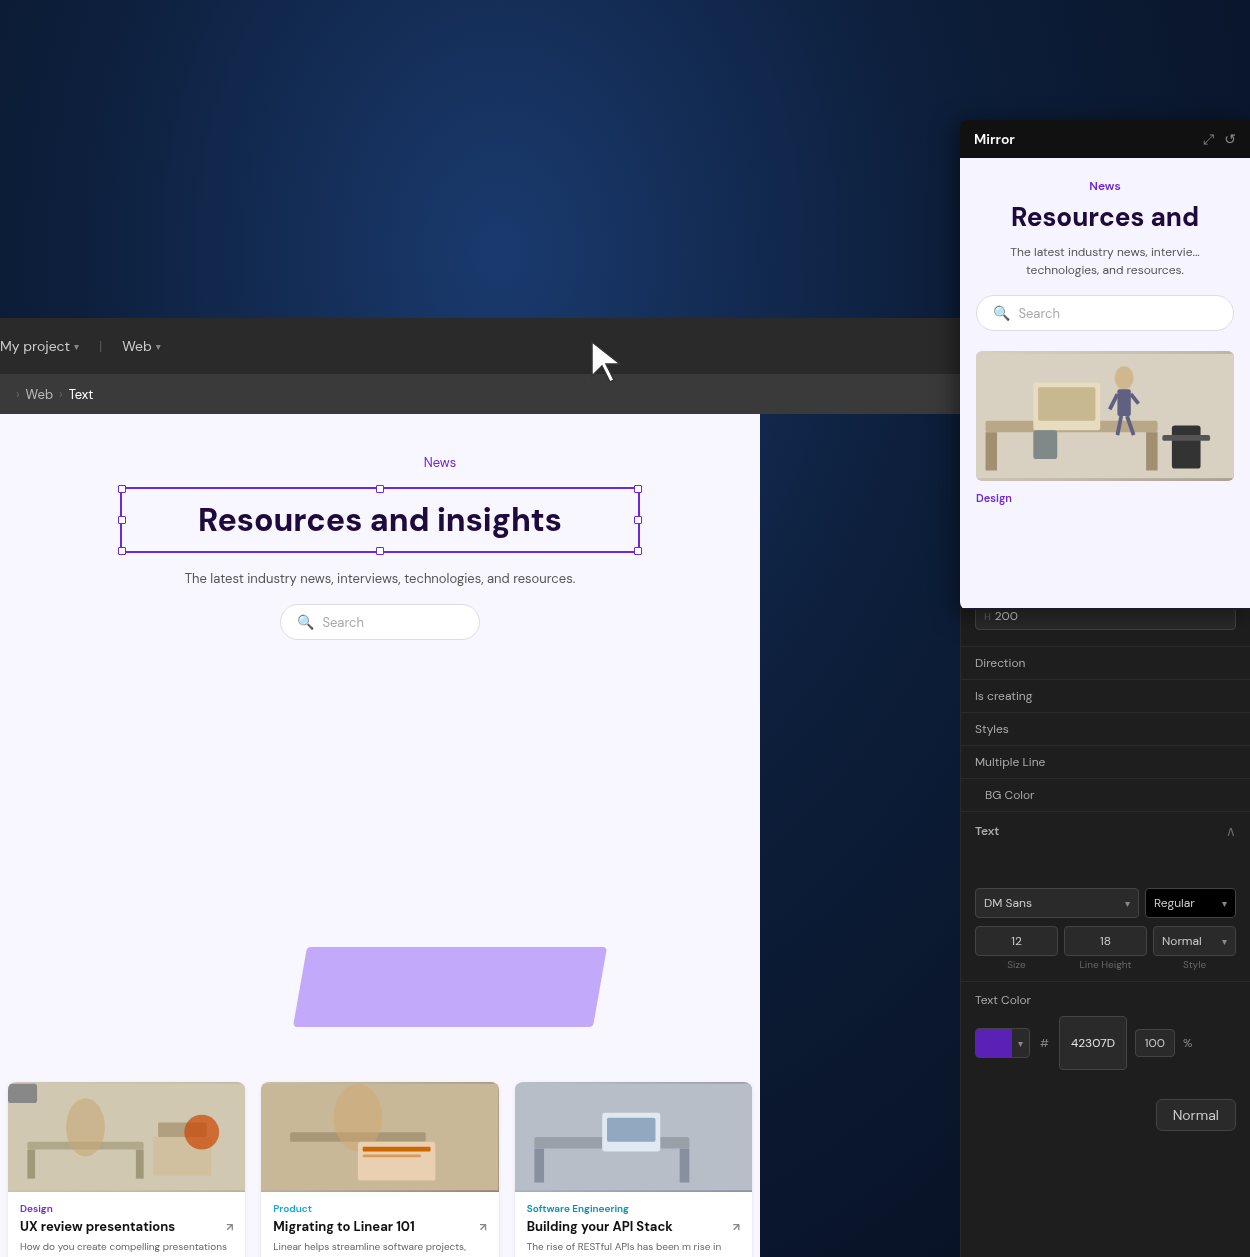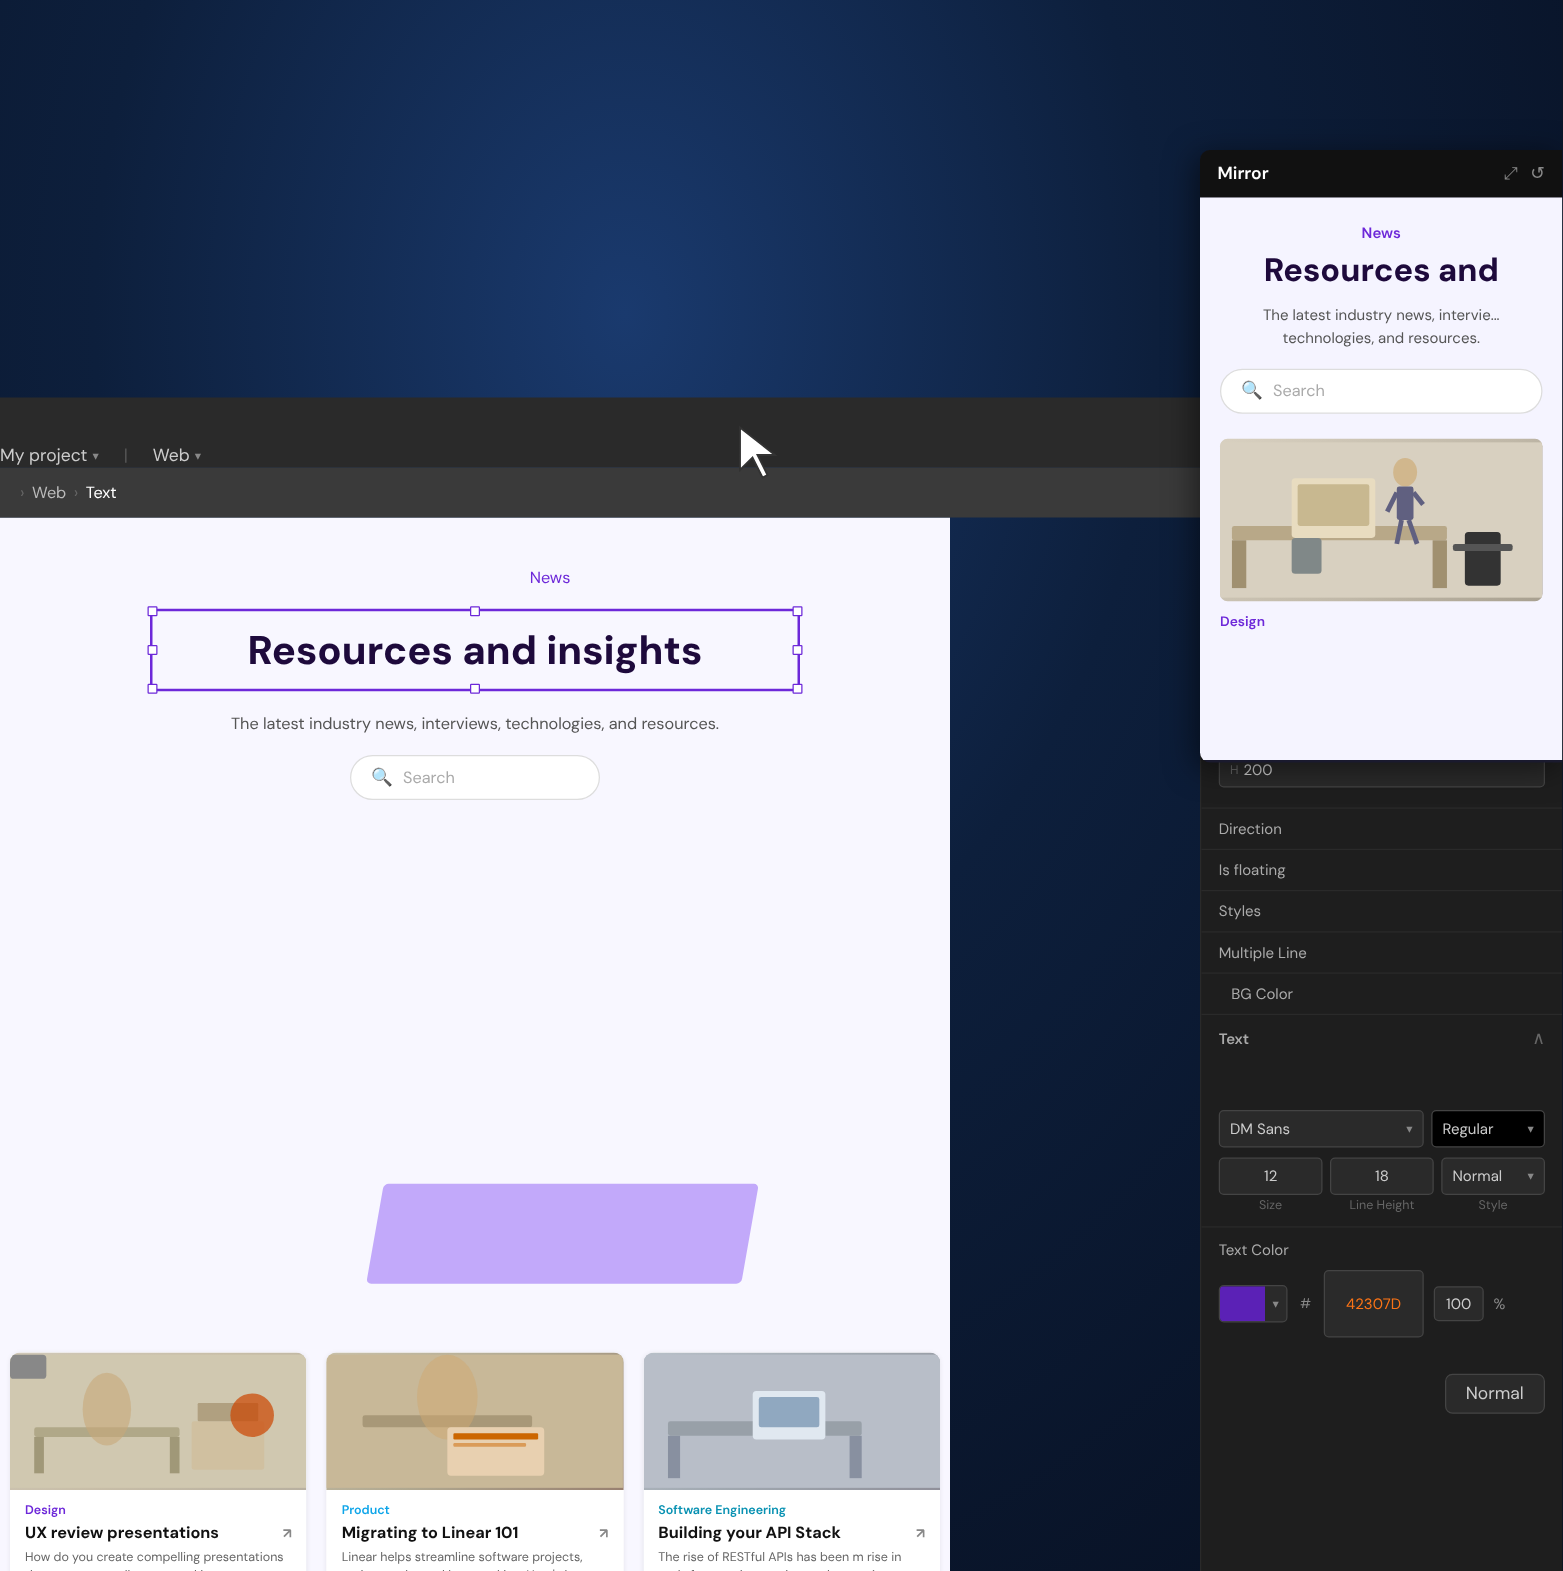--- a/index.html
+++ b/index.html
@@ -22,21 +22,21 @@
 
     
     .header-bar {
       position: absolute;
       top: 318px;
       left: 0; right: 0;
       height: 56px;
       background: #2a2a2a;
       z-index: 10;
       display: flex;
-      align-items: flex-end;
+      align-items: center;
       justify-content: center;
       gap: 20px;
     }
     .header-project {
       color: #ccc;
       font-size: 14px;
       display: flex;
       align-items: center;
       gap: 4px;
     }
@@ -455,23 +455,23 @@
     .color-hash {
       font-size: 11px;
       color: #888;
       padding: 0 2px;
     }
     .color-hex-field {
       background: #2a2a2a;
       border: 1px solid #444;
       border-radius: 4px;
       padding: 18px 8px;
-      color: #f97316;
-      font-size: 12px;
-      width: 80px;
+      color: #e5e5e5;
+      font-size: 12px;
+      width: 68px;
       text-align: center;
     }
     .color-opacity-field {
       background: #2a2a2a;
       border: 1px solid #444;
       border-radius: 4px;
       padding: 5px 6px;
       color: #ccc;
       font-size: 12px;
       width: 40px;
@@ -808,21 +808,21 @@
         <span class="coord-value">200</span>
       </div>
     </div>
   </div>
 
   <div class="panel-row-item" style="padding: 8px 14px;">
     <span class="panel-row-label">Direction</span>
   </div>
 
   <div class="panel-row-item" style="padding: 8px 14px;">
-    <span class="panel-row-label">Is floating</span>
+    <span class="panel-row-label">Is creating</span>
   </div>
 
   <div class="panel-row-item" style="padding: 8px 14px;">
     <span class="panel-row-label">Styles</span>
   </div>
 
   <div class="panel-row-item" style="padding: 8px 14px;">
     <span class="panel-row-label">Multiple Line</span>
   </div>
 

